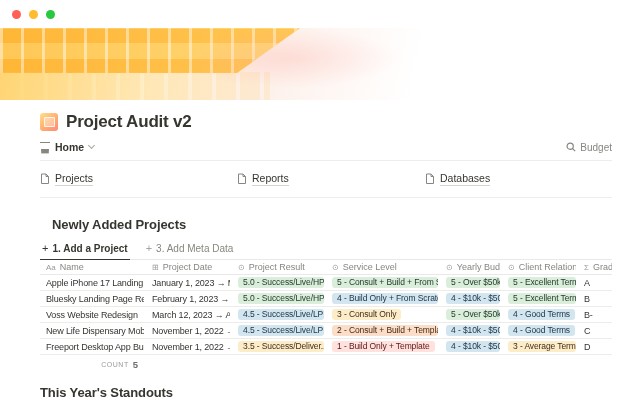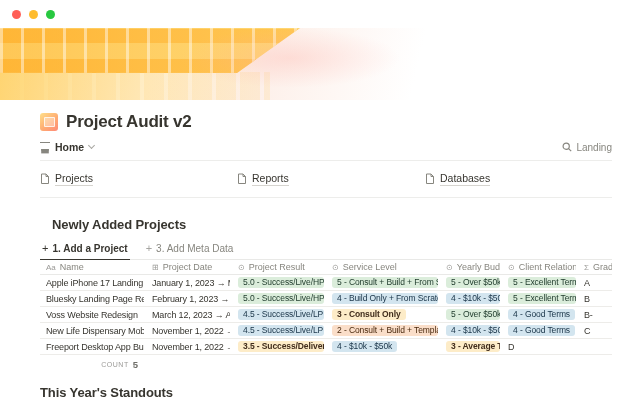--- a/index.html
+++ b/index.html
@@ -72,21 +72,21 @@
   .cicon { font-size:8px; color:#9b9a97; flex:0 0 auto; }
   .hlabel { font-size:9px; }
   .drow { height:16px; border-bottom:1px solid #edece9; }
   .cell { padding-left:8px; overflow:hidden; white-space:nowrap; font-size:9px; letter-spacing:-.15px; }
   .cell.name { font-weight:500; padding-left:6px; }
   .cell.date { color:#37352f; }
   .tag { display:inline-block; font-size:8.5px; line-height:11px; padding:0 5px; border-radius:3px;
     max-width:100%; overflow:hidden; white-space:nowrap; vertical-align:middle; letter-spacing:-.1px; }
   .tag.green  { background:#dbeddb; color:#1c3829; }
   .tag.blue   { background:#d3e5ef; color:#183347; }
-  .tag.yellow { background:#fdecc8; color:#402c1b;font-weight:bold; }
+  .tag.yellow { background:#fdecc8; color:#402c1b; }
   .tag.orange { background:#fadec9; color:#49290e; }
   .tag.red    { background:#ffe2dd; color:#5d1715; }
   .count-row { width:104px; height:15px; display:flex; justify-content:flex-end; align-items:center;
     gap:4px; padding-right:6px; margin-top:2px; }
   .count-label { font-size:7px; letter-spacing:.5px; color:#9b9a97; text-transform:uppercase; }
   .count-value { font-size:9.5px; color:#6f6e69; font-weight:600; }
   svg { display:block; }
 </style>
 </head>
 <body>
@@ -116,21 +116,21 @@
       <div class="nav-left">
         <span class="list-icon"></span>
         <span class="nav-home">Home</span>
         <span class="chev"></span>
       </div>
       <div class="nav-right">
         <svg width="10" height="10" viewBox="0 0 10 10">
           <circle cx="4.2" cy="4.2" r="3.1" fill="none" stroke="#87867f" stroke-width="1.2"></circle>
           <line x1="6.6" y1="6.6" x2="9.2" y2="9.2" stroke="#87867f" stroke-width="1.2"></line>
         </svg>
-        <span>Landing</span>
+        <span>Budget</span>
       </div>
     </div>
 
     <div class="links-row">
 
         <div class="link-item">
           <svg width="10" height="12" viewBox="0 0 10 12">
             <path d="M1.5 1 h4.5 l2.5 2.5 v7 h-7 z" fill="none" stroke="#87867f" stroke-width="1"></path>
             <path d="M6 1 v2.5 h2.5" fill="none" stroke="#87867f" stroke-width="1"></path>
           </svg>
@@ -285,20 +285,23 @@
             <div class="cell">C</div>
           </div>
 
           <div class="trow drow">
             <div class="cell name">Freeport Desktop App Build</div>
             <div class="cell date">November 1, 2022 → March 31, 2023</div>
             <div class="cell">
               <span class="tag yellow">3.5 - Success/Deliver...</span>
             </div>
             <div class="cell">
+              <span class="tag red">1 - Build Only + Template</span>
+            </div>
+            <div class="cell">
               <span class="tag blue">4 - $10k - $50k</span>
             </div>
             <div class="cell">
               <span class="tag yellow">3 - Average Terms</span>
             </div>
             <div class="cell">D</div>
           </div>
 
       </div>
 

